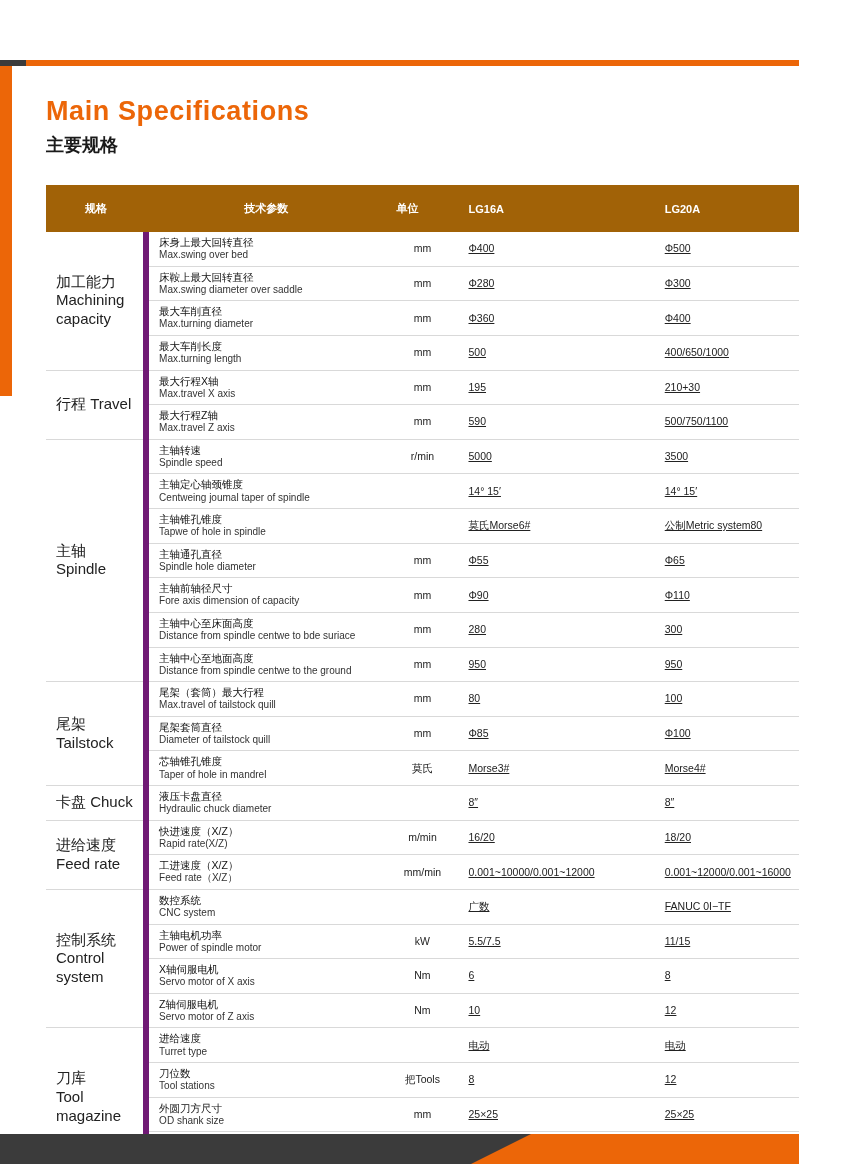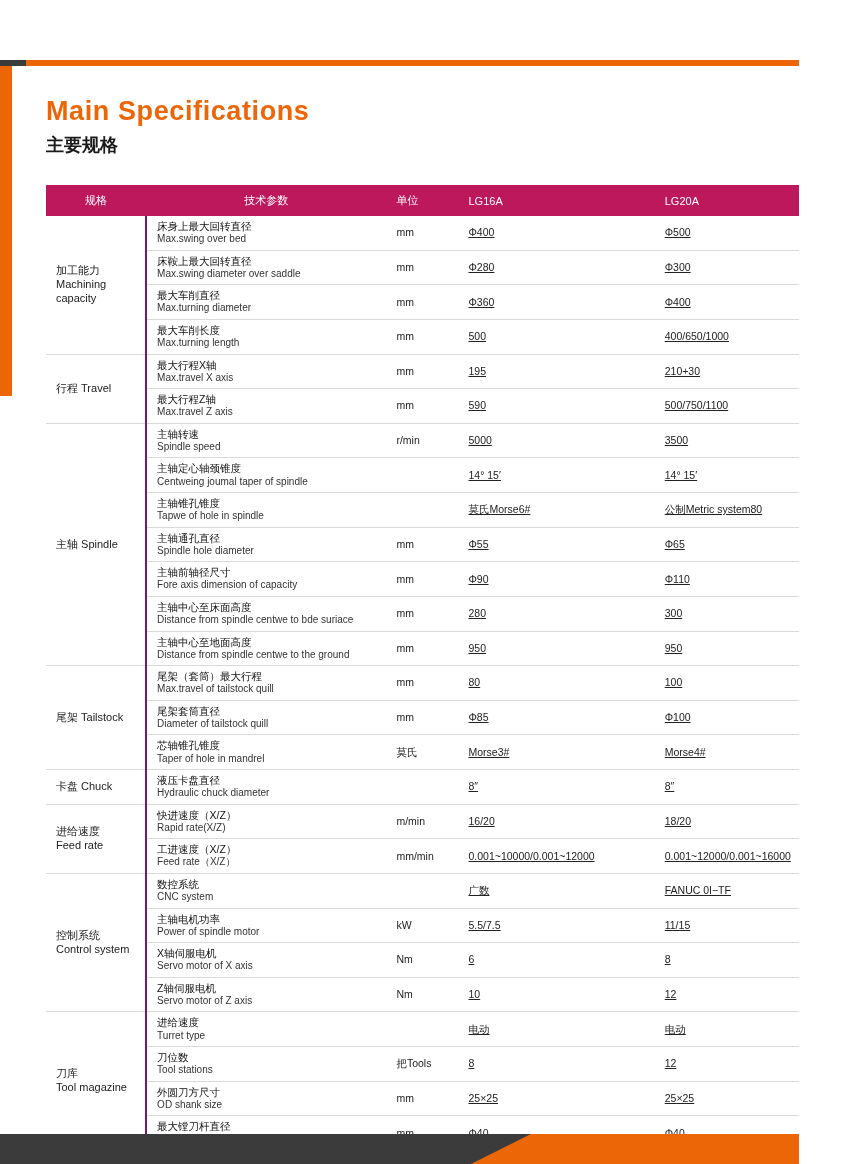--- a/index.html
+++ b/index.html
@@ -55,48 +55,48 @@
     margin: 6px 0 0 0;
   }
   table.spec {
     position: absolute; left: 46px; top: 185px;
     width: 805px;
     border-collapse: collapse;
     font-size: 10.5px;
     color: #222;
   }
   table.spec thead th {
-    background: #be185d;
+    background: #a16207;
     color: #ffffff;
-    font-weight: normal;
+    font-weight: bold;
     font-size: 11px;
     height: 29px;
     text-align: left;
-    padding: 8px 10px;
+    padding: 16px 10px;
     border: none;
   }
   table.spec thead th.c { text-align: center; }
   table.spec td {
     border-bottom: 1px solid #d9d9d9;
     padding: 4px 10px;
     vertical-align: middle;
     line-height: 1.25;
   }
   .grp {
-    border-right: 2px solid #701a75;
+    border-right: 6px solid #701a75;
     width: 100px;
-    font-size: 11px;
+    font-size: 15px;
     vertical-align: middle;
   }
   .grp .cn { display: block; }
   .grp .en { display: block; }
   .param { width: 240px; }
   .param .cn { display: block; color: #111; }
   .param .en { display: block; color: #333; font-size: 10px; }
-  .unit { width: 72px; text-align: left; }
+  .unit { width: 72px; text-align: center; }
   .val { width: 196px; text-decoration: underline; }
   .lastrow td {
     border-top: 2px solid #3b3b3b;
     border-bottom: 2px solid #3b3b3b;
     padding: 7px 10px;
   }
   .lastrow .lbl { width: 340px; }
 </style>
 </head>
 <body>

